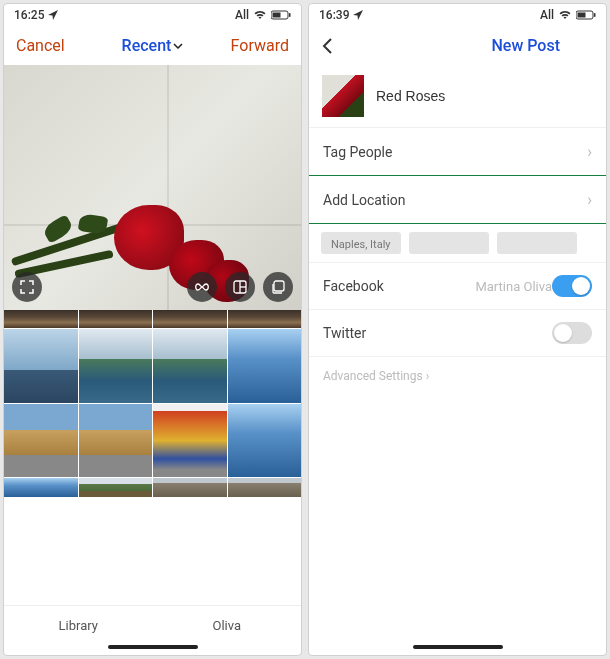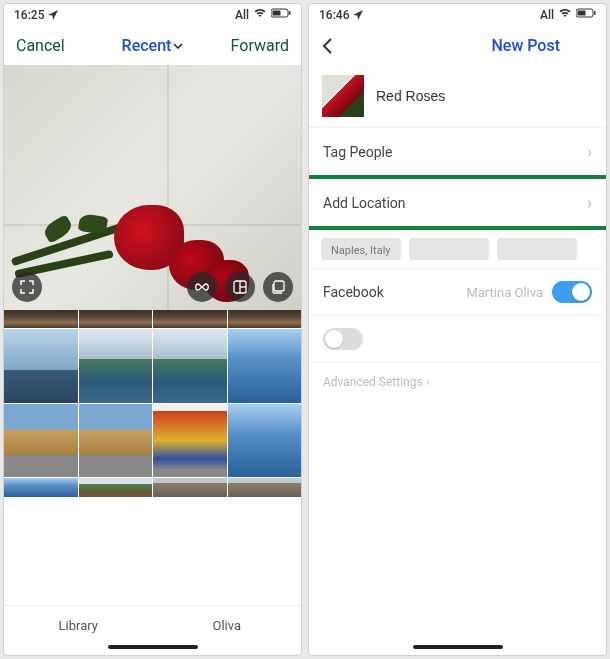--- a/index.html
+++ b/index.html
@@ -25,29 +25,29 @@
   .status-bar {
     display: flex;
     justify-content: space-between;
     align-items: center;
     padding: 4px 10px;
     font-size: 12px;
     color: #333;
     font-weight: 500;
   }
   .status-left { display: flex; align-items: center; gap: 4px; }
-  .status-right { display: flex; gap: 4px; }
+  .status-right { display: flex; align-items: center; gap: 4px; }
   .nav-bar {
     display: flex;
     justify-content: space-between;
     align-items: center;
     padding: 10px 12px;
     font-size: 16px;
   }
-  .nav-left, .nav-right { color: #14532d; flex: 1; }
+  .nav-left, .nav-right { color: #c2410c; flex: 1; }
   .nav-right { text-align: right; }
   .nav-center { flex: 1; text-align: center; font-weight: 500; color: #1d4ed8; display:flex; align-items:center; justify-content:center; gap:2px;}
   .preview {
     width: 100%;
     height: 245px;
     background: linear-gradient(135deg, #d8d8d0 0%, #e8e8e2 50%, #d0d0c8 100%);
     position: relative;
     overflow: hidden;
   }
   .rose-shape {
@@ -142,21 +142,21 @@
     outline: none;
     font-size: 14px;
     color: #333;
     flex: 1;
   }
   .list-row {
     display: flex;
     justify-content: space-between;
     align-items: center;
     padding: 14px 14px;
-    border-bottom: 4px solid #15803d;
+    border-bottom: 1px solid #15803d;
     font-size: 14px;
     color: #444;
     text-align: right;
   }
   .chev { color: #bbb; font-size: 16px; }
   .suggest-row {
     display: flex;
     gap: 8px;
     padding: 8px 12px;
     border-bottom: 1px solid #f0f0f0;
@@ -174,21 +174,21 @@
   }
   .share-row {
     display: flex;
     align-items: center;
     padding: 12px 14px;
     border-bottom: 1px solid #f0f0f0;
     font-size: 14px;
     color: #444;
   }
   .share-label { flex: 1; }
-  .share-user { color: #bbb; font-size: 13px; margin-right: 9px; }
+  .share-user { color: #bbb; font-size: 13px; margin-right: 0; }
   .toggle {
     width: 40px; height: 22px;
     border-radius: 11px;
     background: #ddd;
     position: relative;
   }
   .toggle.on { background: #3a9ff0; }
   .knob {
     width: 18px; height: 18px;
     border-radius: 50%;
@@ -307,21 +307,21 @@
     <div class="tab">Library</div>
     <div class="tab">Oliva</div>
   </div>
   <div class="home-indicator"></div>
 </div>
 
 <div class="phone">
 
   <div class="status-bar">
     <div class="status-left">
-      <span>16:46</span>
+      <span>16:39</span>
       <svg width="10" height="10" viewBox="0 0 10 10">
           <path d="M0 5 L10 0 L5 10 L4.5 5.5 Z" fill="#333"></path>
         </svg>
     </div>
     <div class="status-right">
       <span>All</span>
       <svg width="14" height="10" viewBox="0 0 14 10">
           <path d="M7 9 L8.5 7.2 C7.6 6.5 6.4 6.5 5.5 7.2 Z M3.5 5.2 C5.5 3.5 8.5 3.5 10.5 5.2 L9.2 6.5 C7.9 5.4 6.1 5.4 4.8 6.5 Z M1.5 3.2 C4.6 0.3 9.4 0.3 12.5 3.2 L11.2 4.5 C8.8 2.3 5.2 2.3 2.8 4.5 Z" fill="#333"></path>
         </svg>
       <svg width="20" height="10" viewBox="0 0 20 10">
@@ -368,20 +368,21 @@
 
   <div class="share-row">
     <span class="share-label">Facebook</span>
     <span class="share-user">Martina Oliva</span>
     <div class="toggle on">
         <div class="knob"></div>
       </div>
   </div>
 
   <div class="share-row">
+    <span class="share-label">Twitter</span>
     <div class="toggle">
         <div class="knob"></div>
       </div>
   </div>
 
 
   <div class="adv-row">
     <span>Advanced Settings</span>
     <span> ›</span>
   </div>

